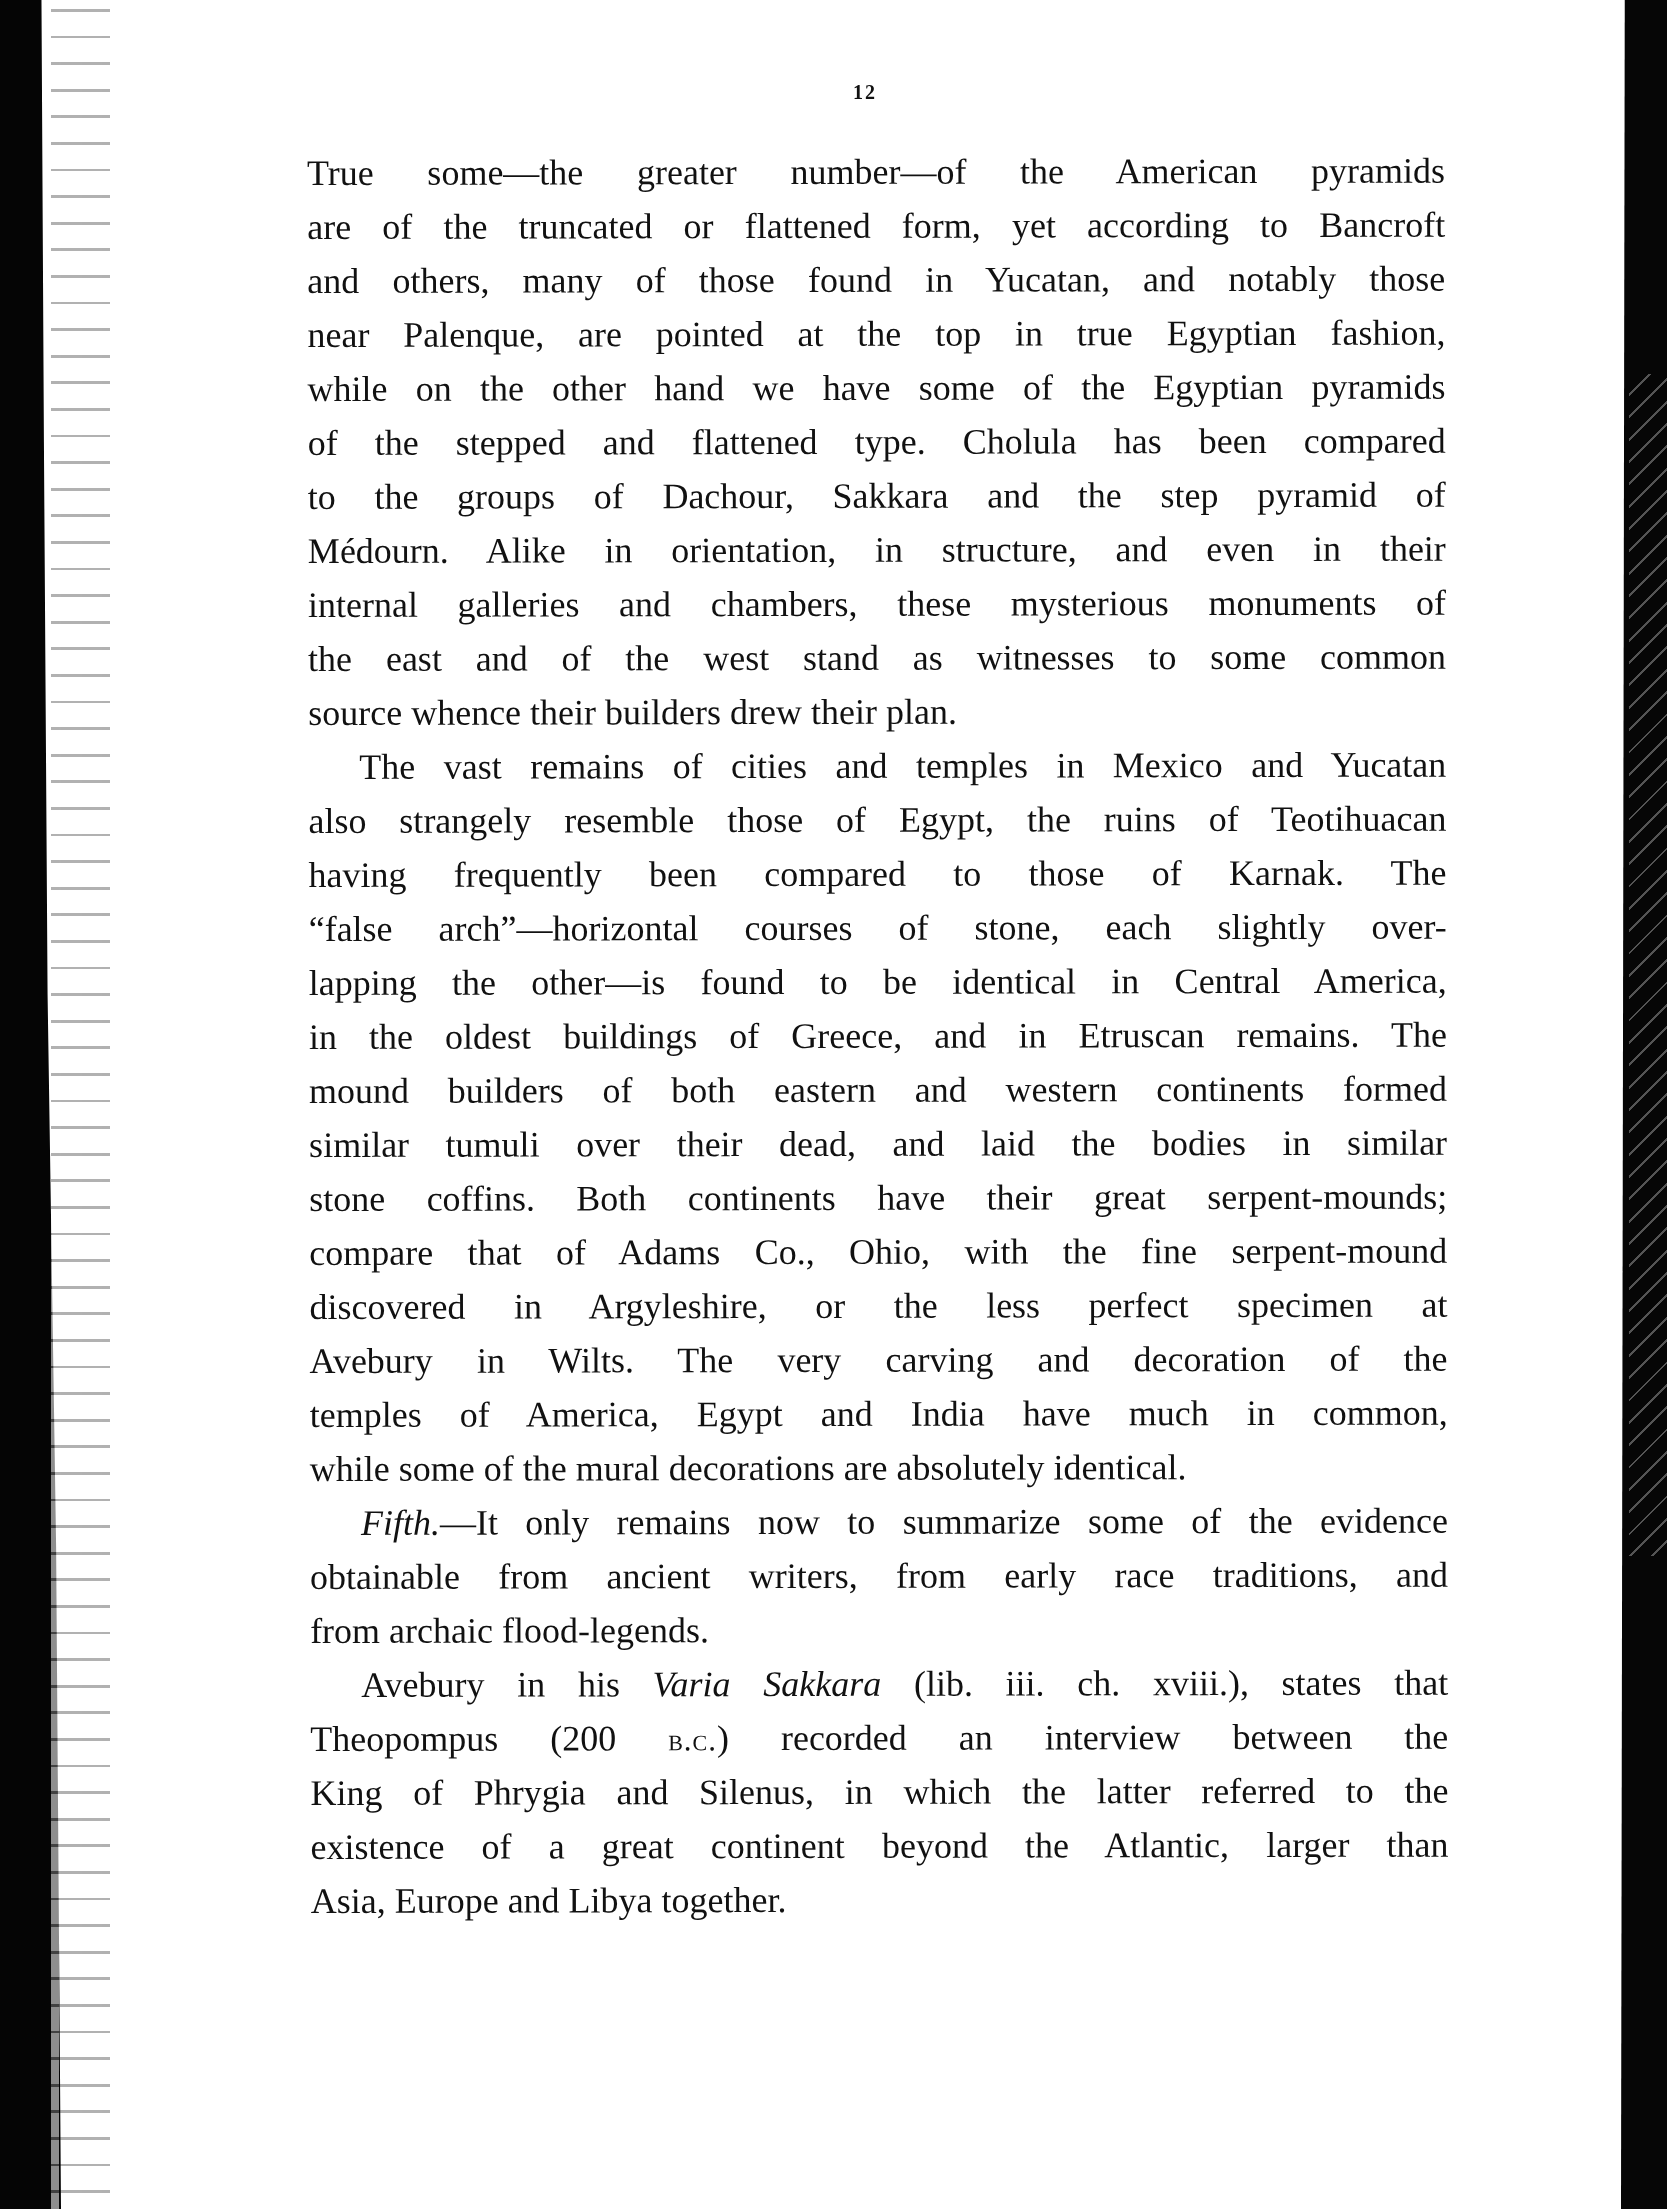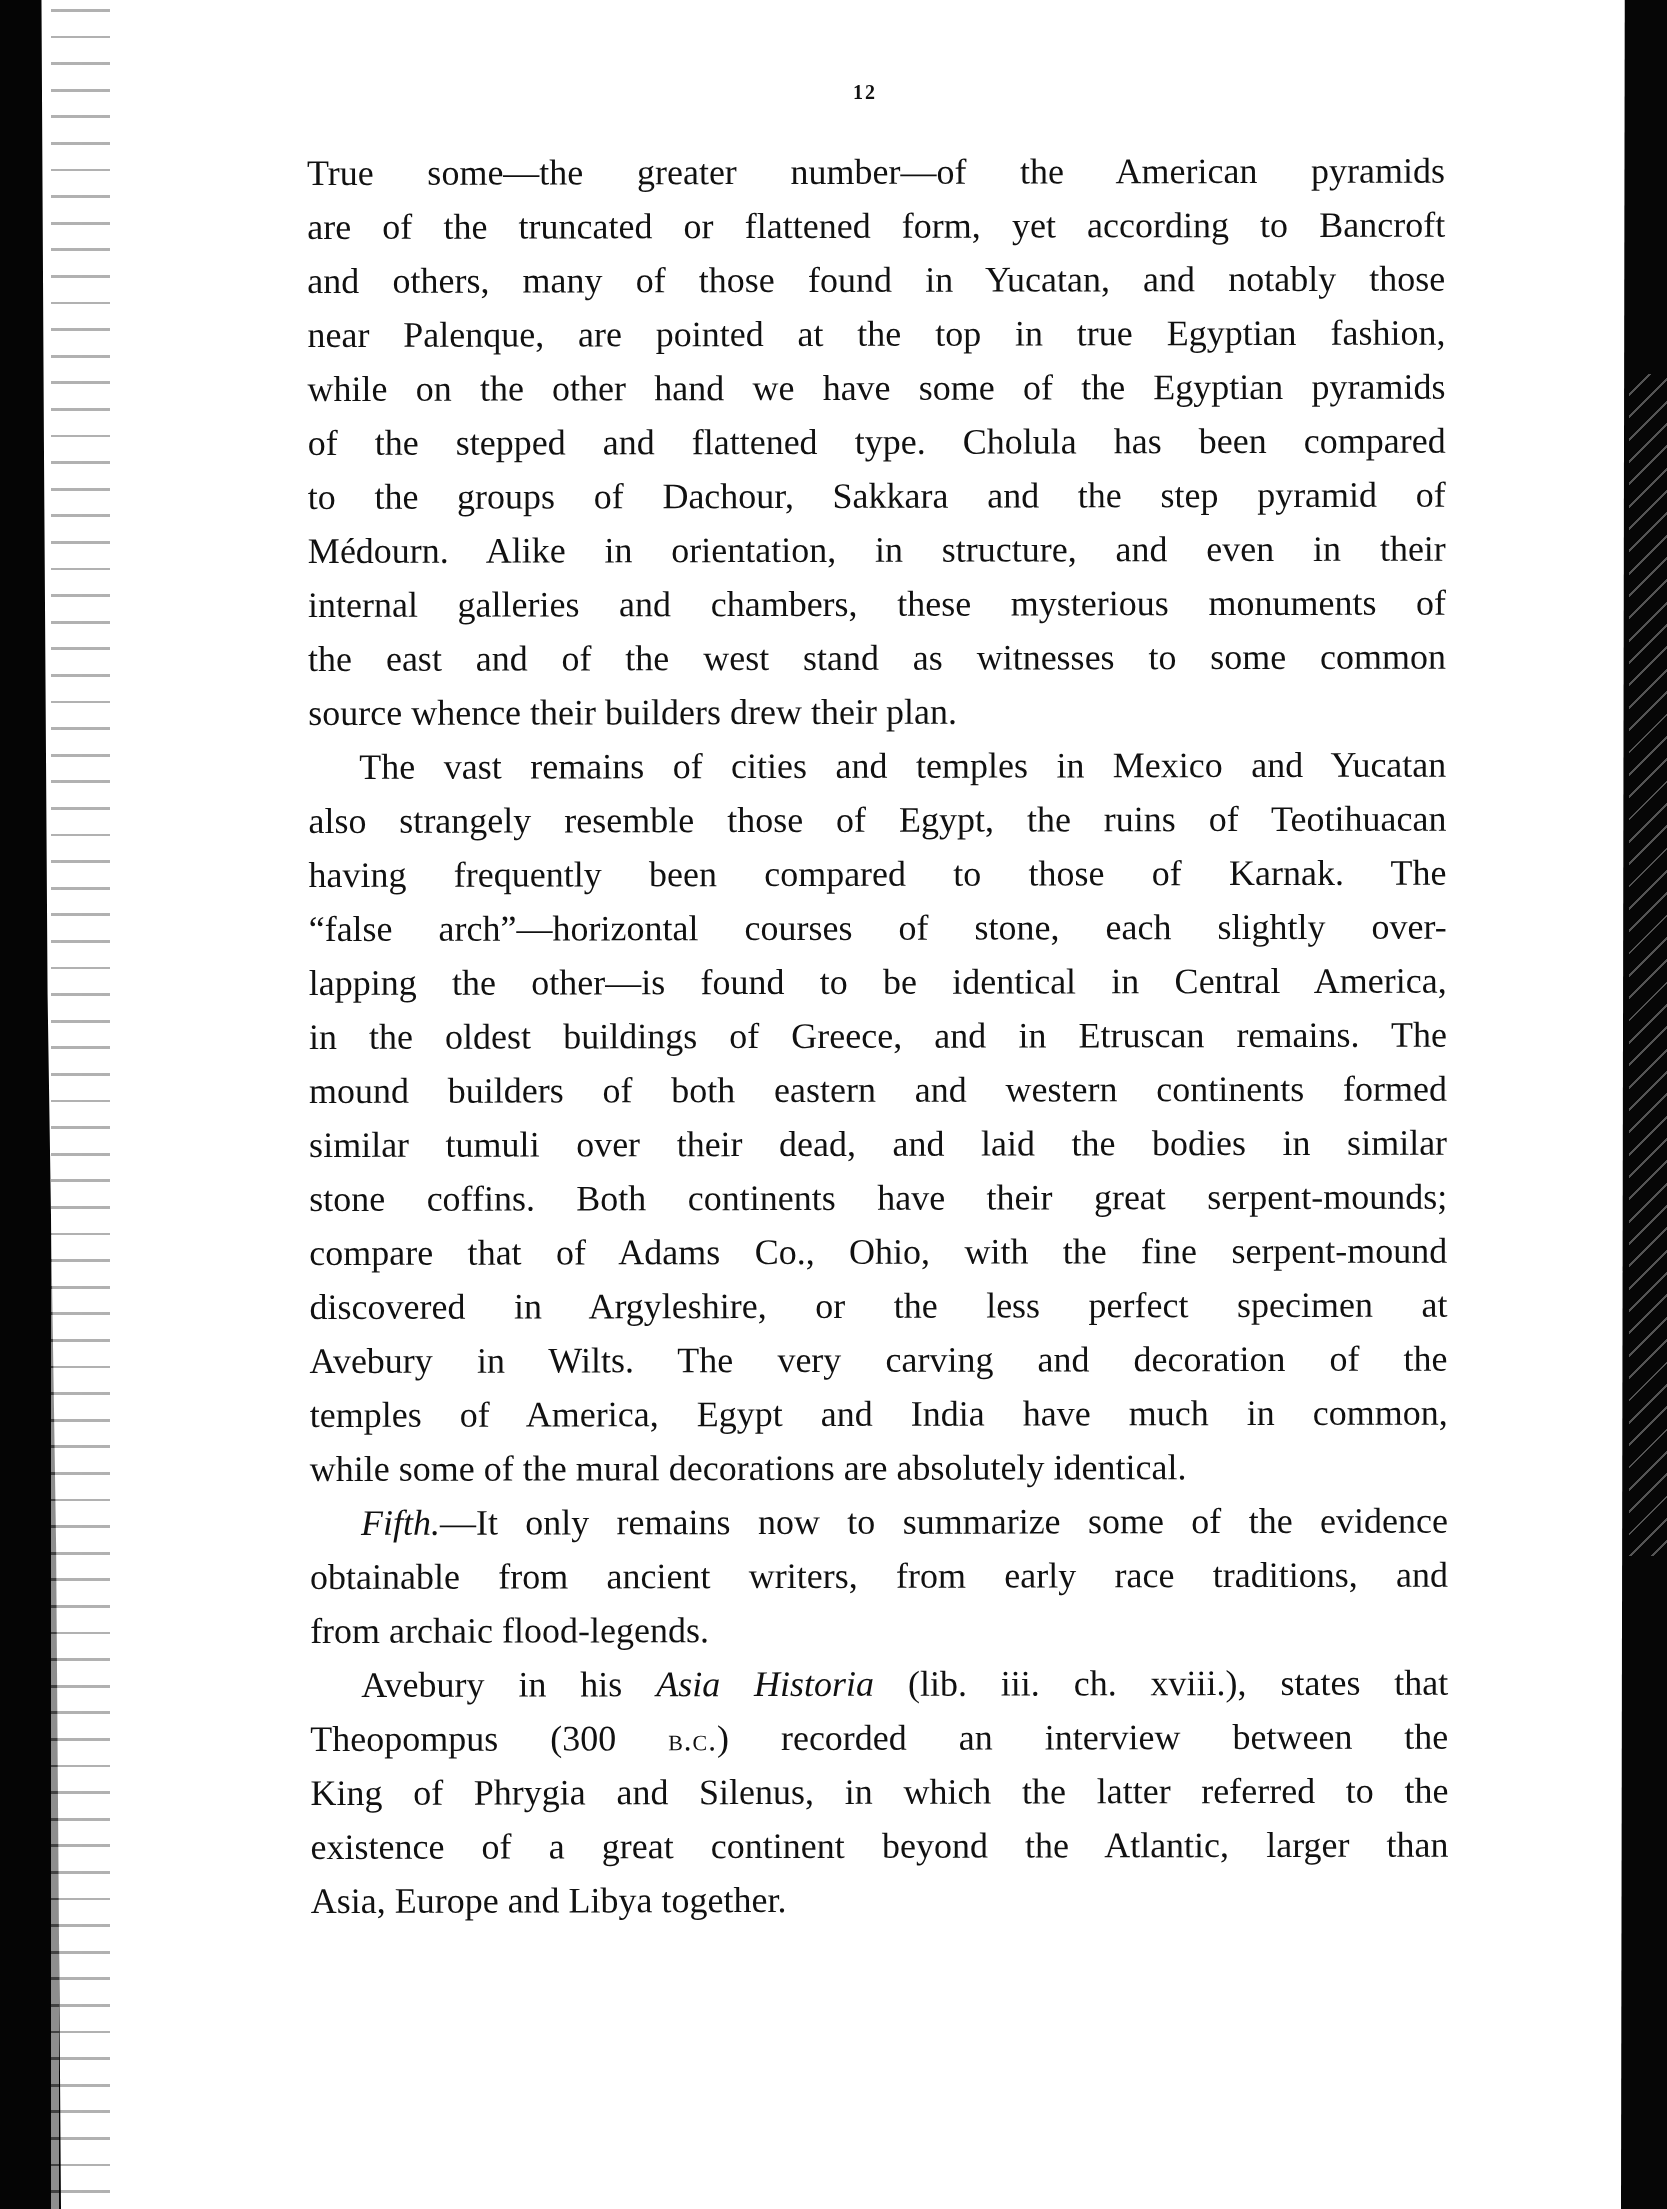--- a/index.html
+++ b/index.html
@@ -144,22 +144,22 @@
       <span class="line last">while some of the mural decorations are absolutely identical.</span>
     </div>
 
     <div class="para">
       <span class="line indent"><span class="ital">Fifth.</span><span>—It only remains now to summarize some of the evidence</span></span>
       <span class="line">obtainable from ancient writers, from early race traditions, and</span>
       <span class="line last">from archaic flood-legends.</span>
     </div>
 
     <div class="para">
-      <span class="line indent"><span class="seg">Avebury in his </span><span class="ital">Asia Historia</span><span class="seg"> (lib. iii. ch. xviii.), states that</span></span>
-      <span class="line"><span class="seg">Theopompus (300 </span><span class="smallcaps">b.c.</span><span class="seg">) recorded an interview between the</span></span>
+      <span class="line indent"><span class="seg">Avebury in his </span><span class="ital">Varia Sakkara</span><span class="seg"> (lib. iii. ch. xviii.), states that</span></span>
+      <span class="line"><span class="seg">Theopompus (200 </span><span class="smallcaps">b.c.</span><span class="seg">) recorded an interview between the</span></span>
       <span class="line">King of Phrygia and Silenus, in which the latter referred to the</span>
       <span class="line">existence of a great continent beyond the Atlantic, larger than</span>
       <span class="line last">Asia, Europe and Libya together.</span>
     </div>
 
   </div>
 </div>
 
 
 </body></html>

